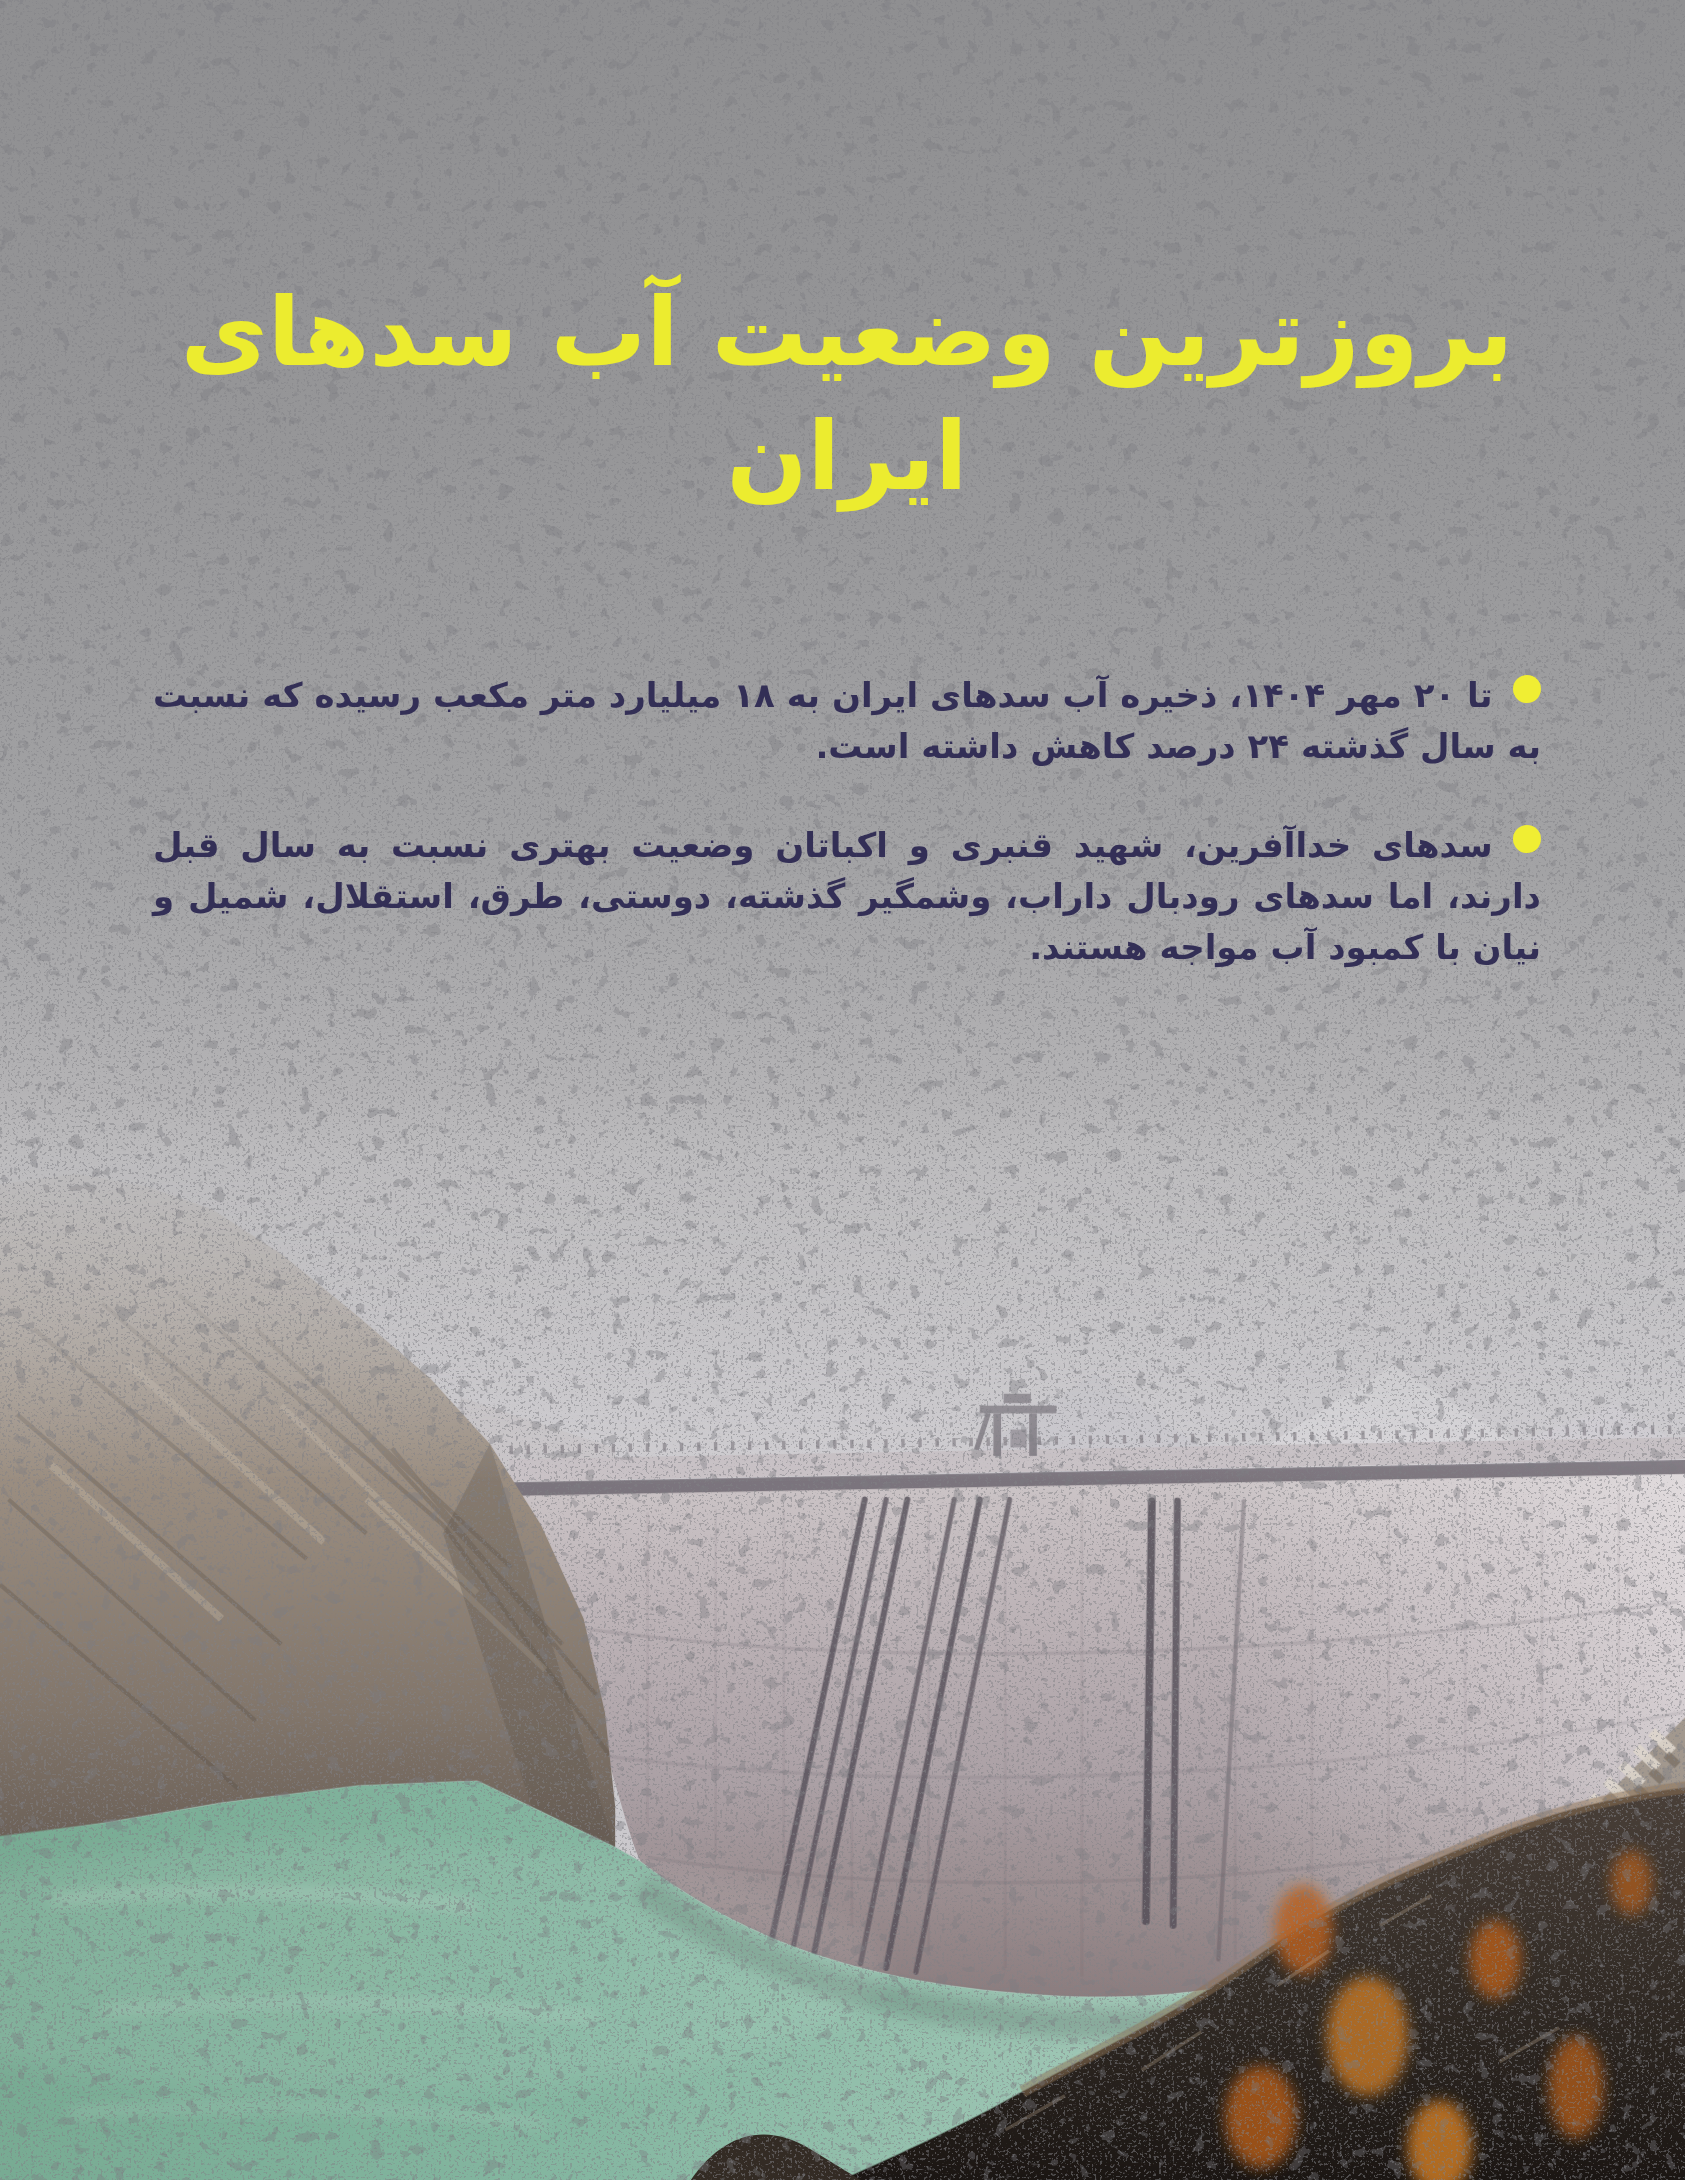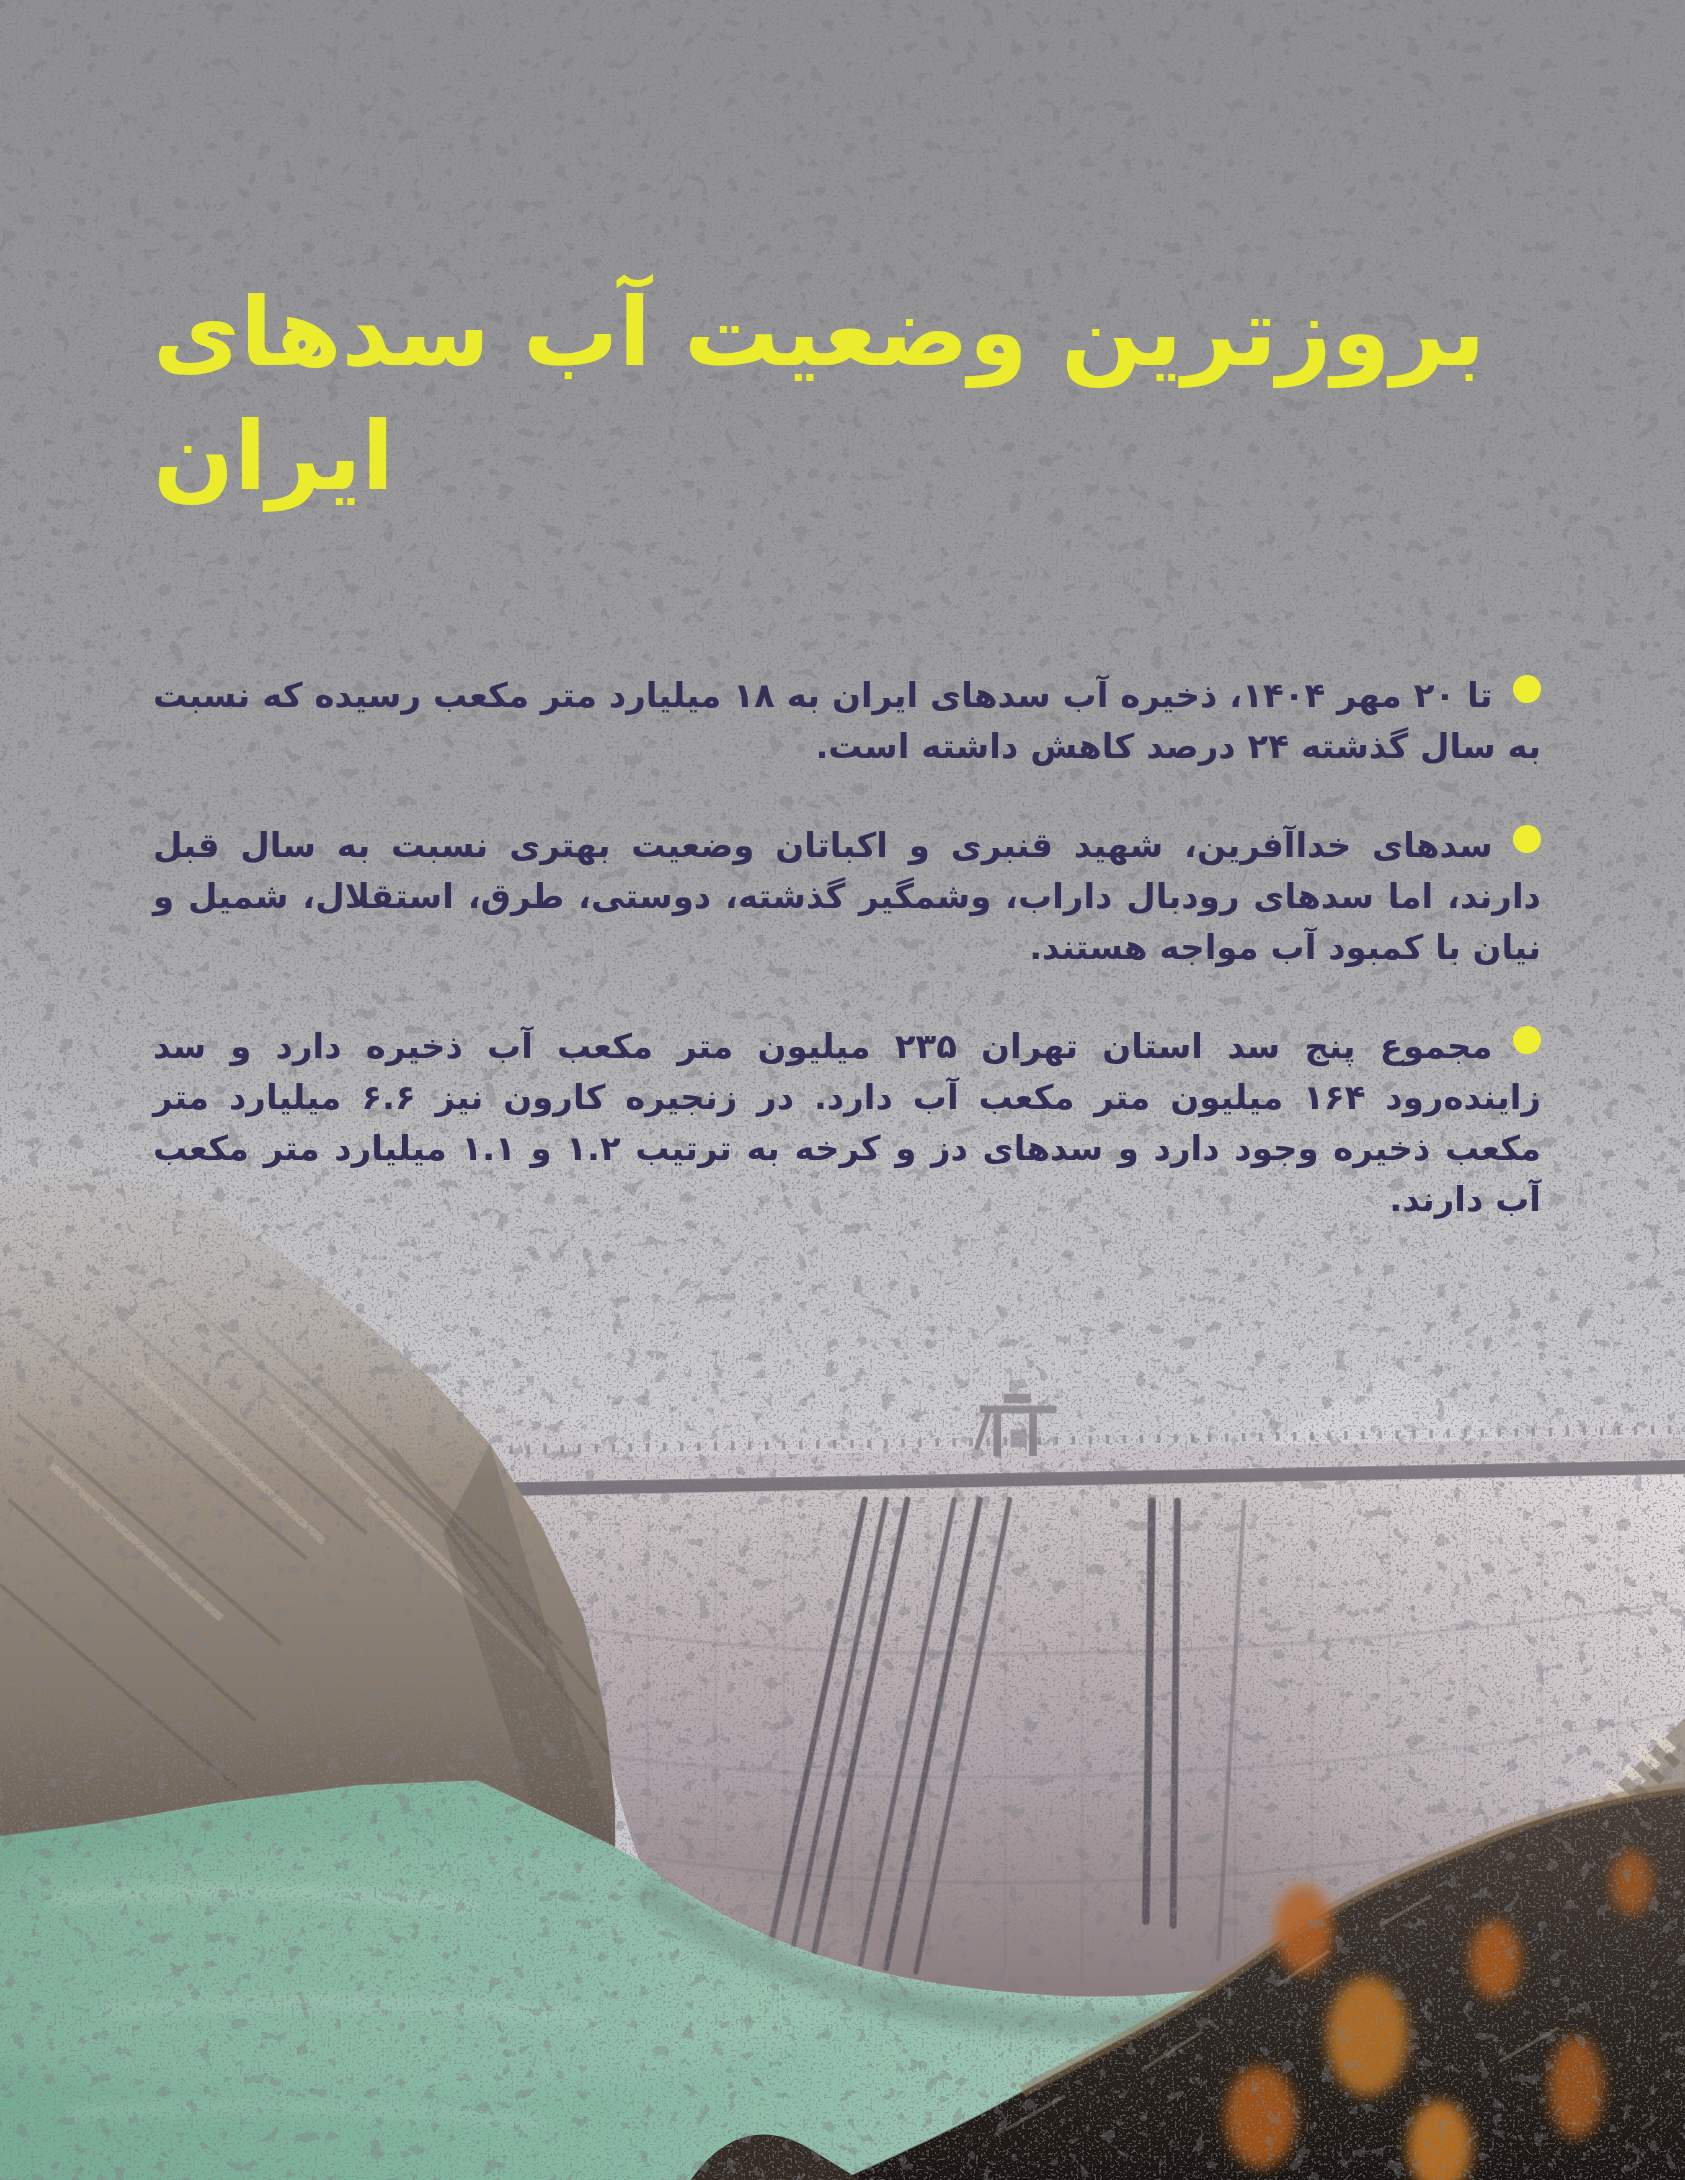--- a/index.html
+++ b/index.html
@@ -16,21 +16,21 @@
   .content{
     position:absolute;inset:0;
     padding:271px 145px 0 153px;
     direction:rtl;
   }
   .title{
     margin:0 0 152px 0;
     font-size:95px;
     line-height:1.3;
     font-weight:700;
-    text-align:left;
+    text-align:center;
     color:#ecec2f;
     letter-spacing:0;
   }
   .bullet{
     margin:0 0 48px 0;
     font-size:34px;
     line-height:1.5;
     font-weight:700;
     color:#332f56;
     text-align:justify;
@@ -263,17 +263,16 @@
     <rect x="0" y="0" width="1979" height="2560" filter="url(#specksCoarse)" opacity="0.38"></rect>
   </svg>
 
   <div class="content" dir="rtl">
     <h1 class="title">بروزترین وضعیت آب سدهای ایران</h1>
 
     <p class="bullet"><span class="dot"></span><span>تا ۲۰ مهر ۱۴۰۴، ذخیره آب سدهای ایران به ۱۸ میلیارد متر مکعب رسیده که نسبت به سال گذشته ۲۴ درصد کاهش داشته است.</span></p>
 
     <p class="bullet"><span class="dot"></span><span>سدهای خداآفرین، شهید قنبری و اکباتان وضعیت بهتری نسبت به سال قبل دارند، اما سدهای رودبال داراب، وشمگیر گذشته، دوستی، طرق، استقلال، شمیل و نیان با کمبود آب مواجه هستند.</span></p>
 
-    <p class="bullet"><span class="dot"></span><span>مجموع پنج سد استان تهران ۲۳۵ میلیون متر مکعب آب ذخیره دارد و سد زاینده‌رود ۱۶۴ میلیون متر مکعب آب دارد. در زنجیره کارون نیز ۶.۶ میلیارد متر مکعب ذخیره وجود دارد و سدهای دز و کرخه به ترتیب ۱.۲ و ۱.۱ میلیارد متر مکعب آب دارند.</span></p>
   </div>
 
 </div>
 
 
 </body></html>

